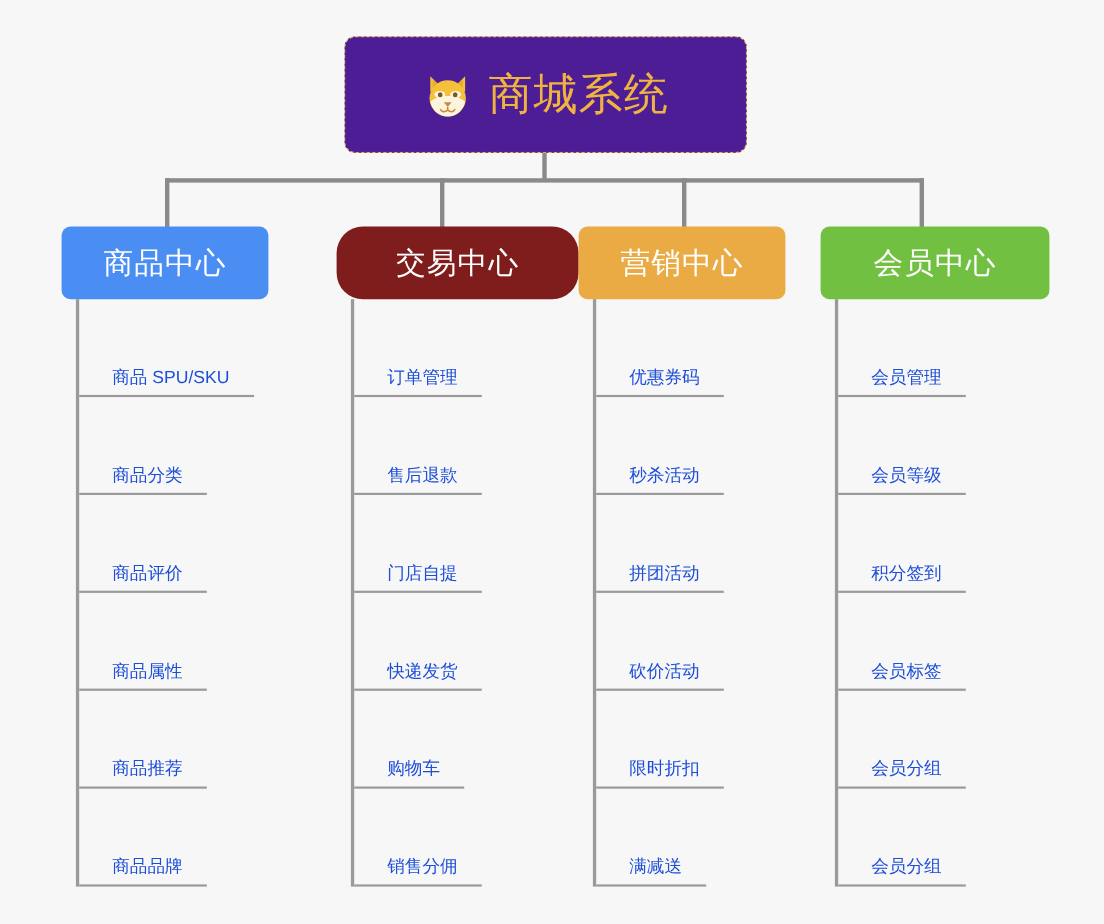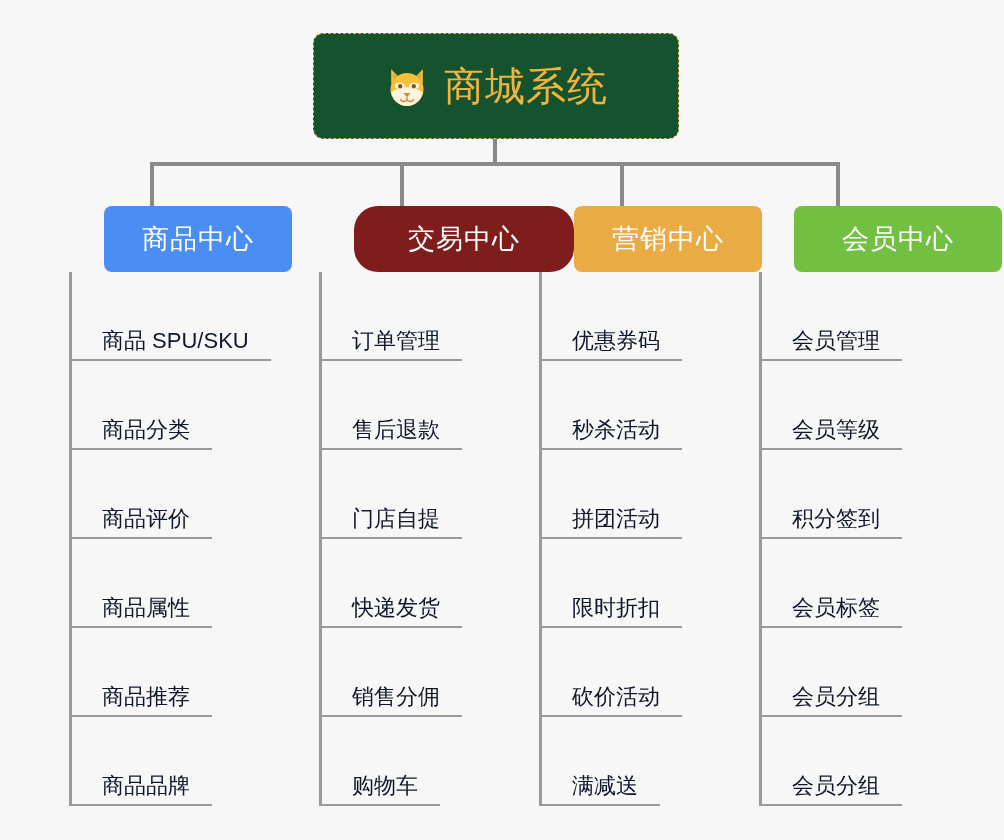--- a/index.html
+++ b/index.html
@@ -21,21 +21,21 @@
   }
 
   
   .root-node {
     position: absolute;
     left: 313px;
     top: 33px;
     width: 366px;
     height: 106px;
     box-sizing: border-box;
-    background: #14532d;
+    background: #4c1d95;
     border: 1px dashed #e8b252;
     border-radius: 10px;
     display: flex;
     align-items: center;
     justify-content: center;
     gap: 14px;
   }
   .root-emoji {
     width: 46px;
     height: 46px;
@@ -85,43 +85,42 @@
     box-sizing: border-box;
     height: 66px;
     border-radius: 8px;
     display: flex;
     align-items: center;
     justify-content: center;
     color: #ffffff;
     font-size: 27px;
     letter-spacing: 1px;
     white-space: nowrap;
-    margin-left: 48px;
   }
 
   
   .leaf-area {
     position: relative;
     margin-left: 13px;
     border-left: 3px solid #9a9a9a;
     padding-top: 0;
   }
   .leaf {
     position: relative;
     height: 89px;
     display: flex;
     align-items: flex-end;
   }
   .leaf-inner {
     display: inline-block;
     border-bottom: 2px solid #9a9a9a;
     padding: 0 22px 6px 30px;
-    font-size: 22px;
+    font-size: 16px;
     line-height: 1.15;
-    color: #0f172a;
+    color: #1d4ed8;
     white-space: nowrap;
     margin-top: 10px;
   }
 </style>
 </head>
 <body>
 
 <div id="mindmap">
 
   <div class="root-node">
@@ -191,47 +190,47 @@
       <div class="leaf">
           <span class="leaf-inner">售后退款</span>
         </div>
       <div class="leaf">
           <span class="leaf-inner">门店自提</span>
         </div>
       <div class="leaf">
           <span class="leaf-inner">快递发货</span>
         </div>
       <div class="leaf">
+          <span class="leaf-inner">购物车</span>
+        </div>
+      <div class="leaf">
           <span class="leaf-inner">销售分佣</span>
-        </div>
-      <div class="leaf">
-          <span class="leaf-inner">购物车</span>
         </div>
     </div>
   </div>
 
   <div class="column" style="left:526px;width:188px;">
     <div class="cat-box" style="background:#eaab45;width:188px;">
       <span>营销中心</span>
     </div>
     <div class="leaf-area">
       <div class="leaf">
           <span class="leaf-inner">优惠券码</span>
         </div>
       <div class="leaf">
           <span class="leaf-inner">秒杀活动</span>
         </div>
       <div class="leaf">
           <span class="leaf-inner">拼团活动</span>
         </div>
       <div class="leaf">
+          <span class="leaf-inner">砍价活动</span>
+        </div>
+      <div class="leaf">
           <span class="leaf-inner">限时折扣</span>
-        </div>
-      <div class="leaf">
-          <span class="leaf-inner">砍价活动</span>
         </div>
       <div class="leaf">
           <span class="leaf-inner">满减送</span>
         </div>
     </div>
   </div>
 
   <div class="column" style="left:746px;width:188px;">
     <div class="cat-box" style="background:#72c042;width:208px;">
       <span>会员中心</span>

